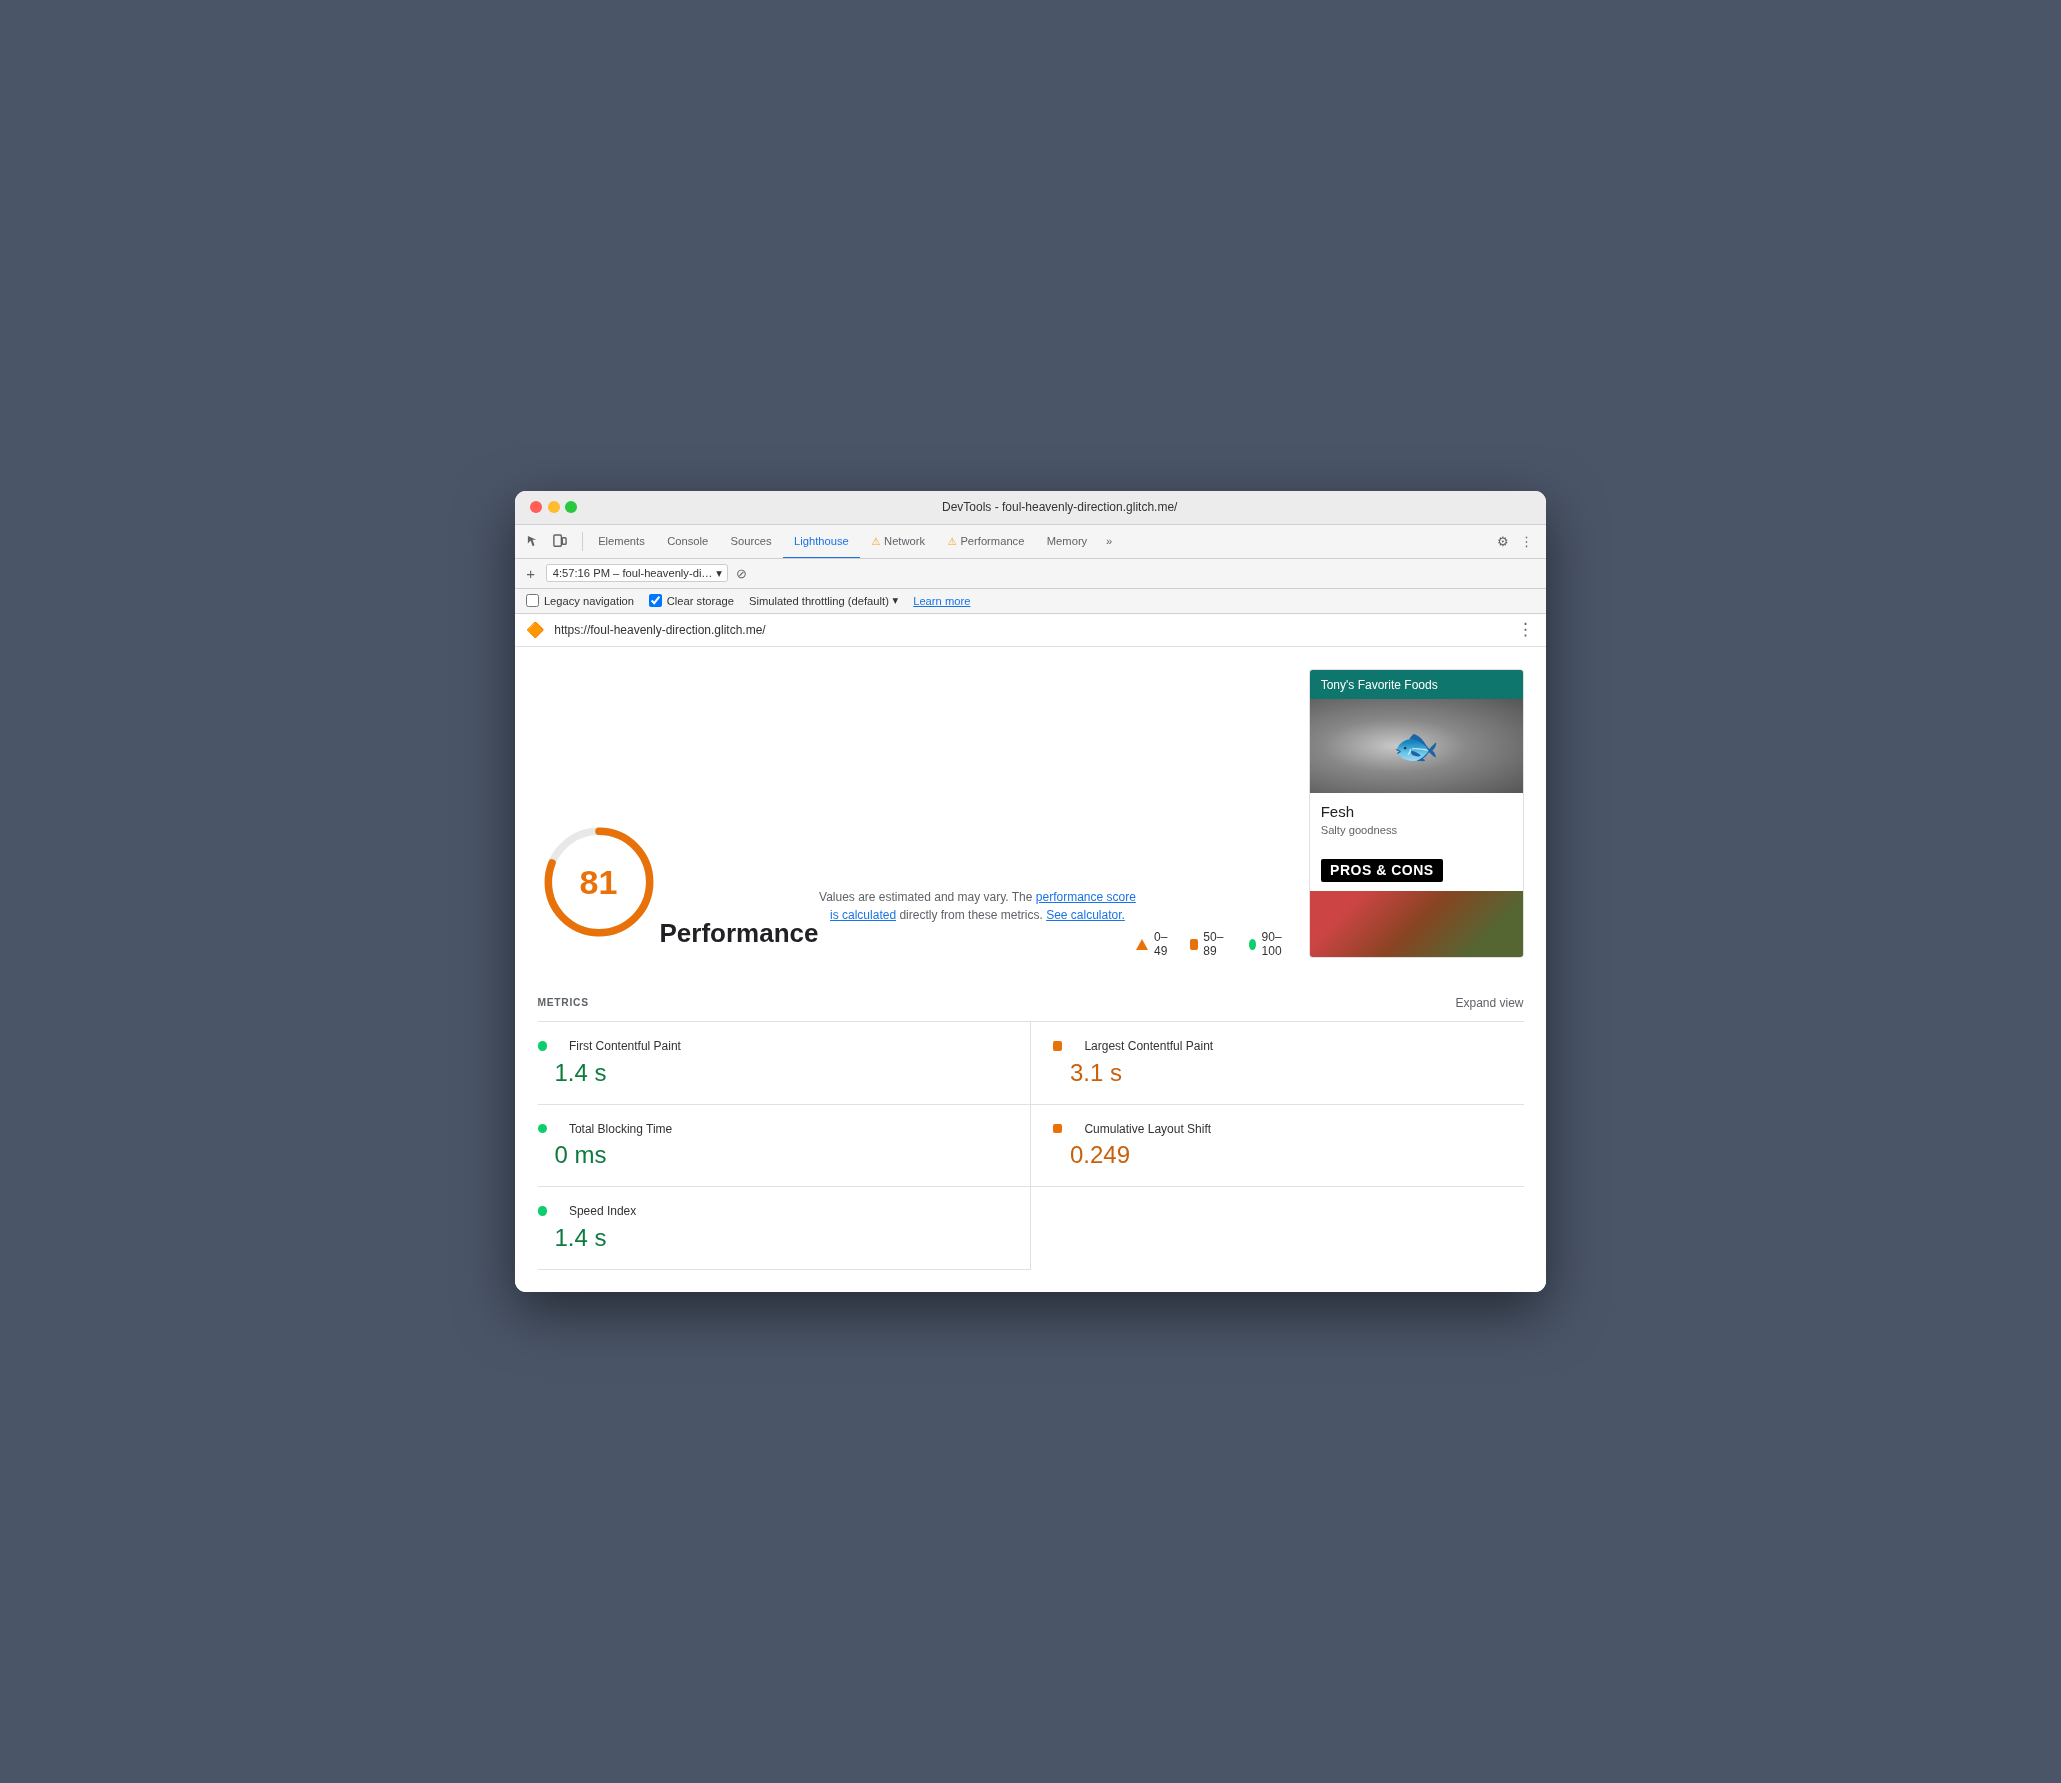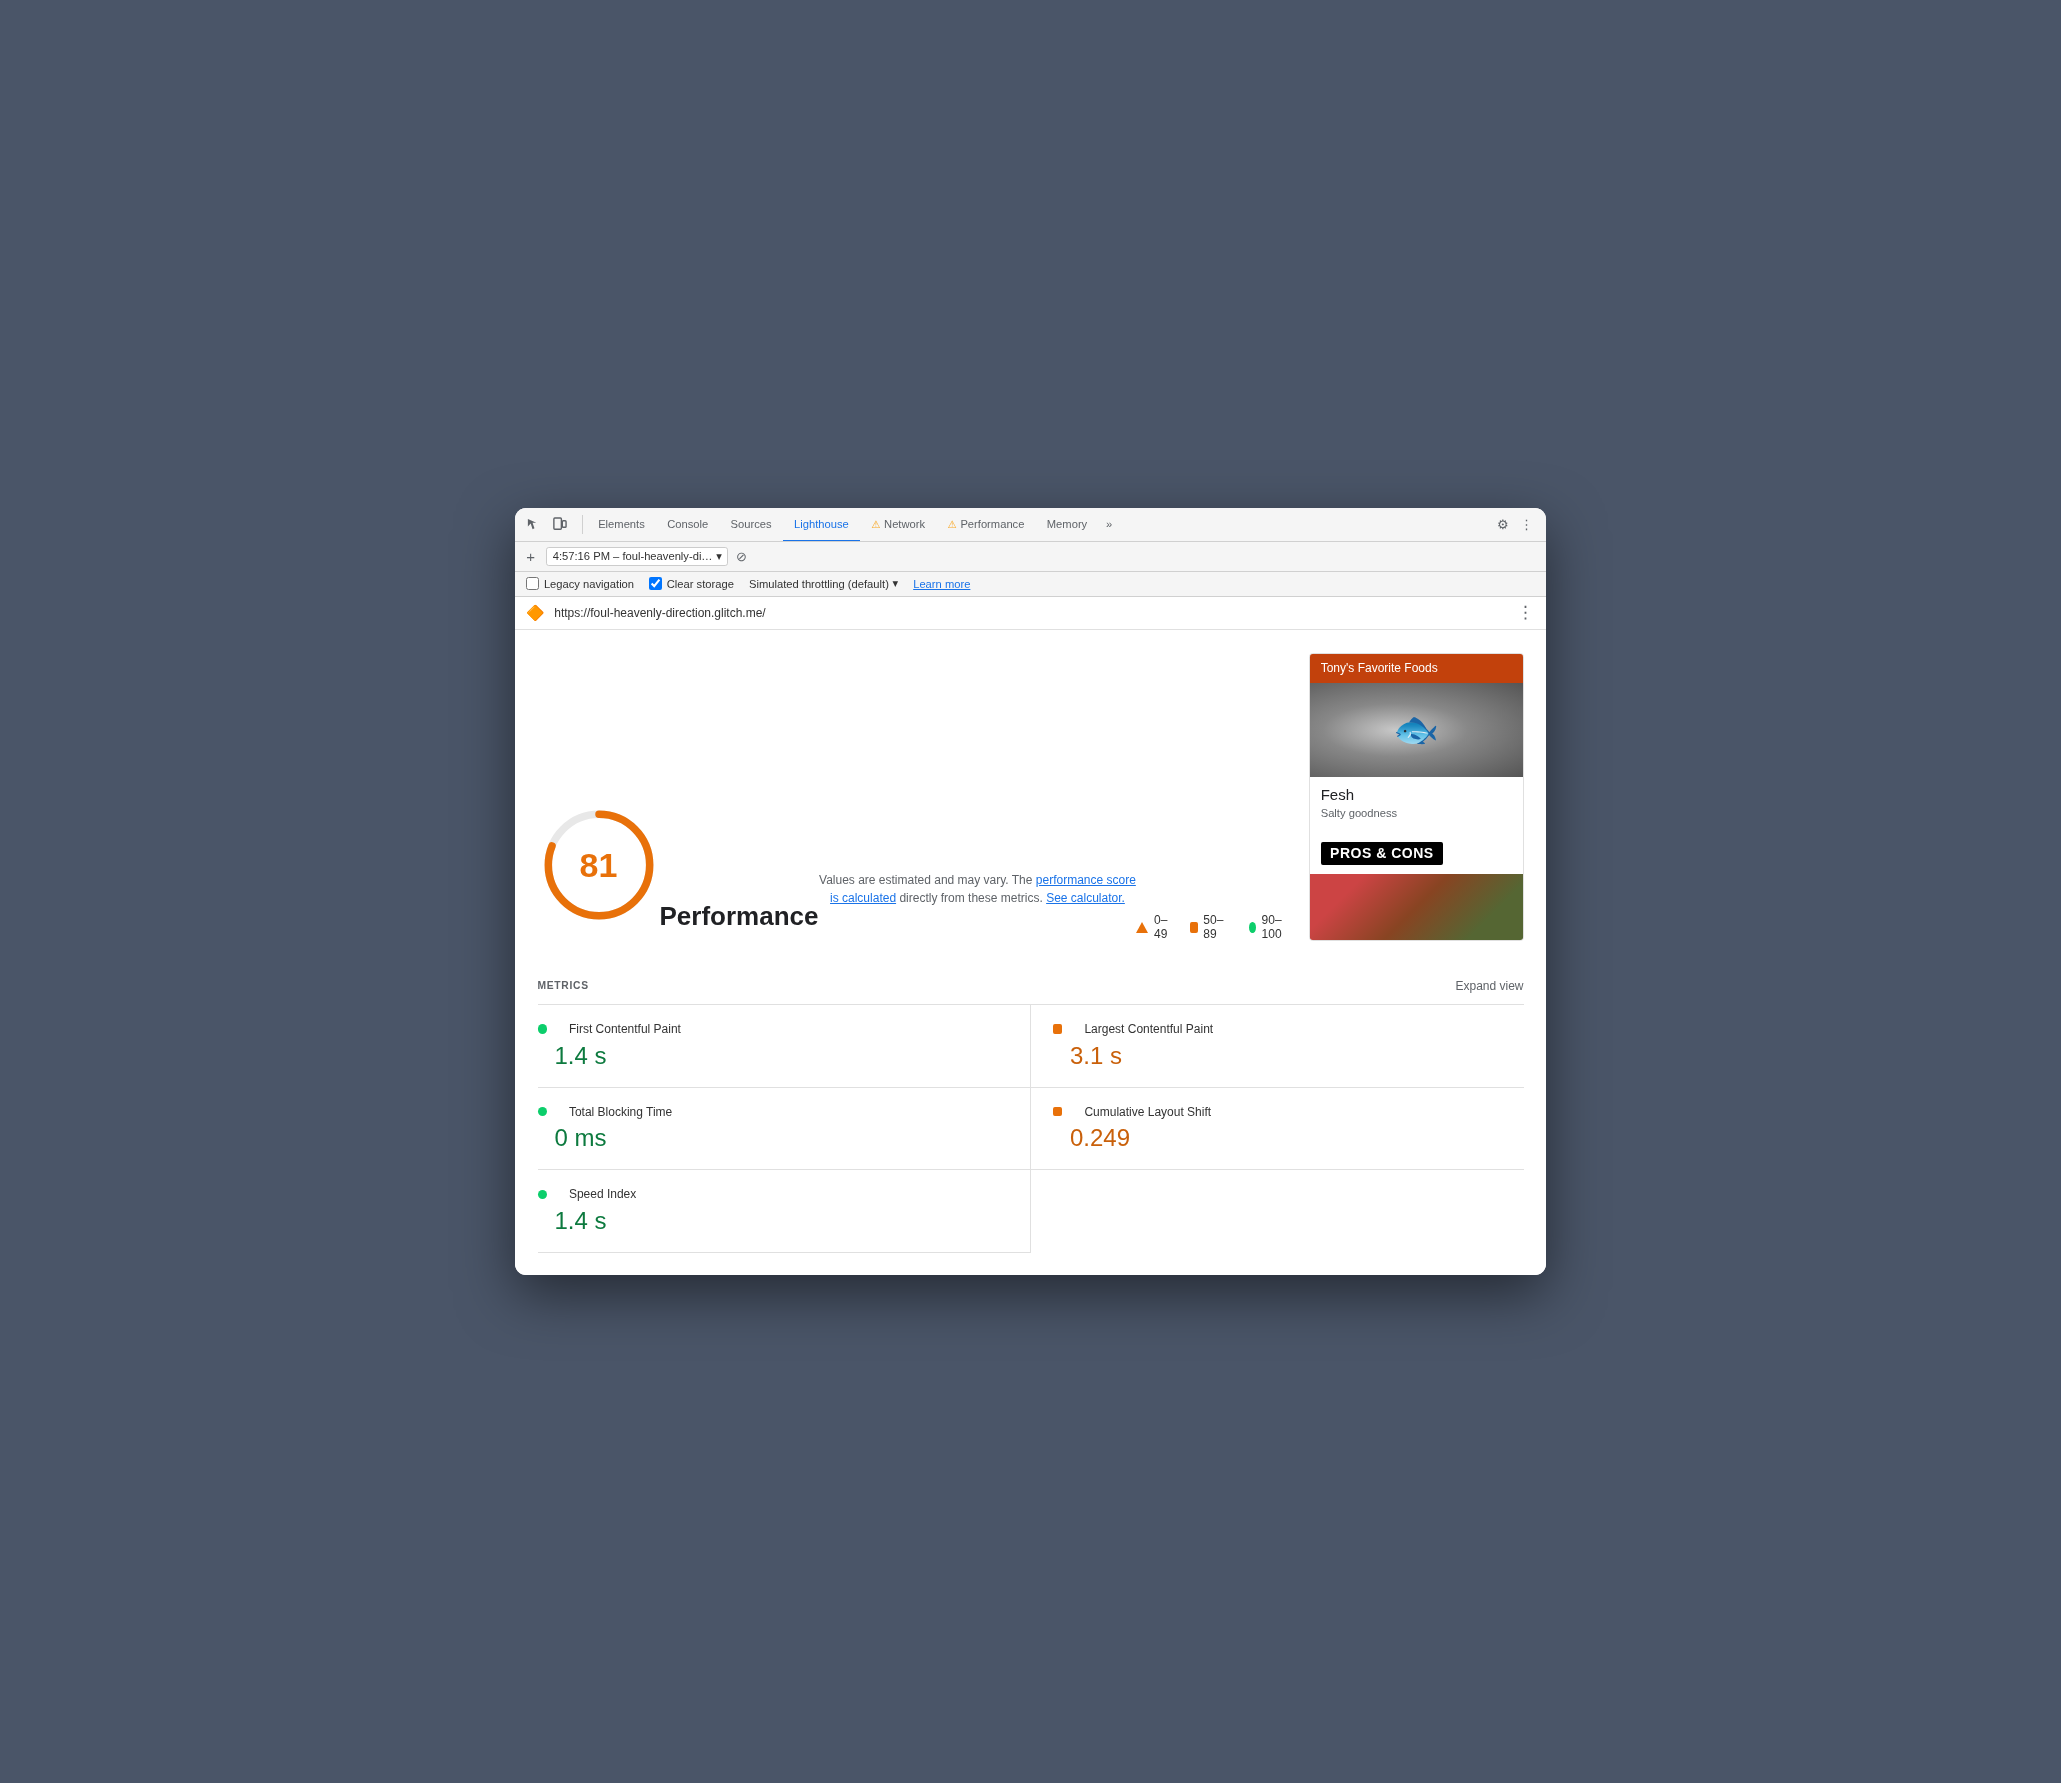--- a/index.html
+++ b/index.html
@@ -313,21 +313,21 @@
     
     .preview-card {
       width: 215px;
       border: 0.9px solid #e0e0e0;
       border-radius: 3.7px;
       overflow: hidden;
       height: fit-content;
       flex-shrink: 0;
     }
     .preview-header {
-      background: #c2410c;
+      background: #0f766e;
       color: white;
       padding: 7.5px 11.2px;
       font-size: 12px;
       font-weight: 500;
     }
     .preview-image {
       width: 100%;
       height: 94px;
       background: linear-gradient(135deg, #4a7fa5 0%, #2c5f7a 30%, #8a9a6a 60%, #c0b88a 100%);
       position: relative;
@@ -446,20 +446,28 @@
       padding-left: 17px;
     }
     .metric-value-green { color: #0d7a3f; }
     .metric-value-orange { color: #c9600a; }
   </style>
 </head>
 <body>
 
 <div class="window">
 
+  <div class="title-bar">
+    <div class="traffic-lights">
+      <div class="traffic-light tl-red"></div>
+      <div class="traffic-light tl-yellow"></div>
+      <div class="traffic-light tl-green"></div>
+    </div>
+    <div class="title-text">DevTools - foul-heavenly-direction.glitch.me/</div>
+  </div>
 
   <div class="devtools-tabs">
     <div class="devtools-tab-icons">
       <div class="icon-btn" title="Inspect element">
         <svg width="15" height="15" viewBox="0 0 16 16" fill="currentColor">
           <path d="M2 2 L2 10 L5 7 L7 13 L9 12 L7 6 L11 6 Z"></path>
         </svg>
       </div>
       <div class="icon-btn" title="Device toolbar">
         <svg width="15" height="15" viewBox="0 0 16 16" fill="currentColor">

